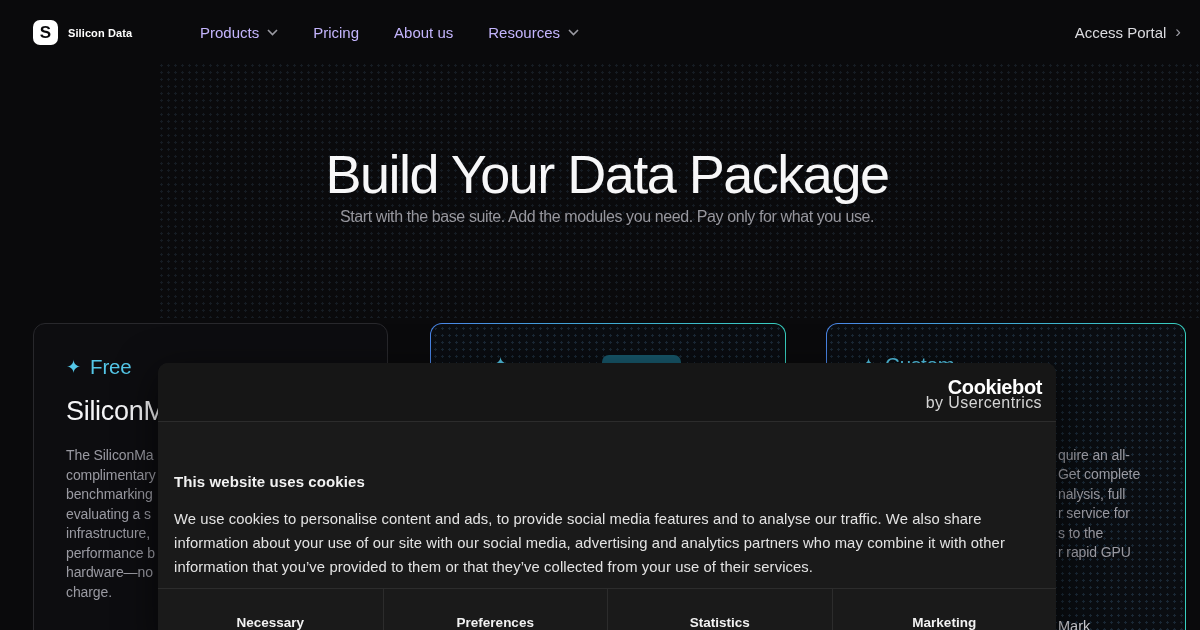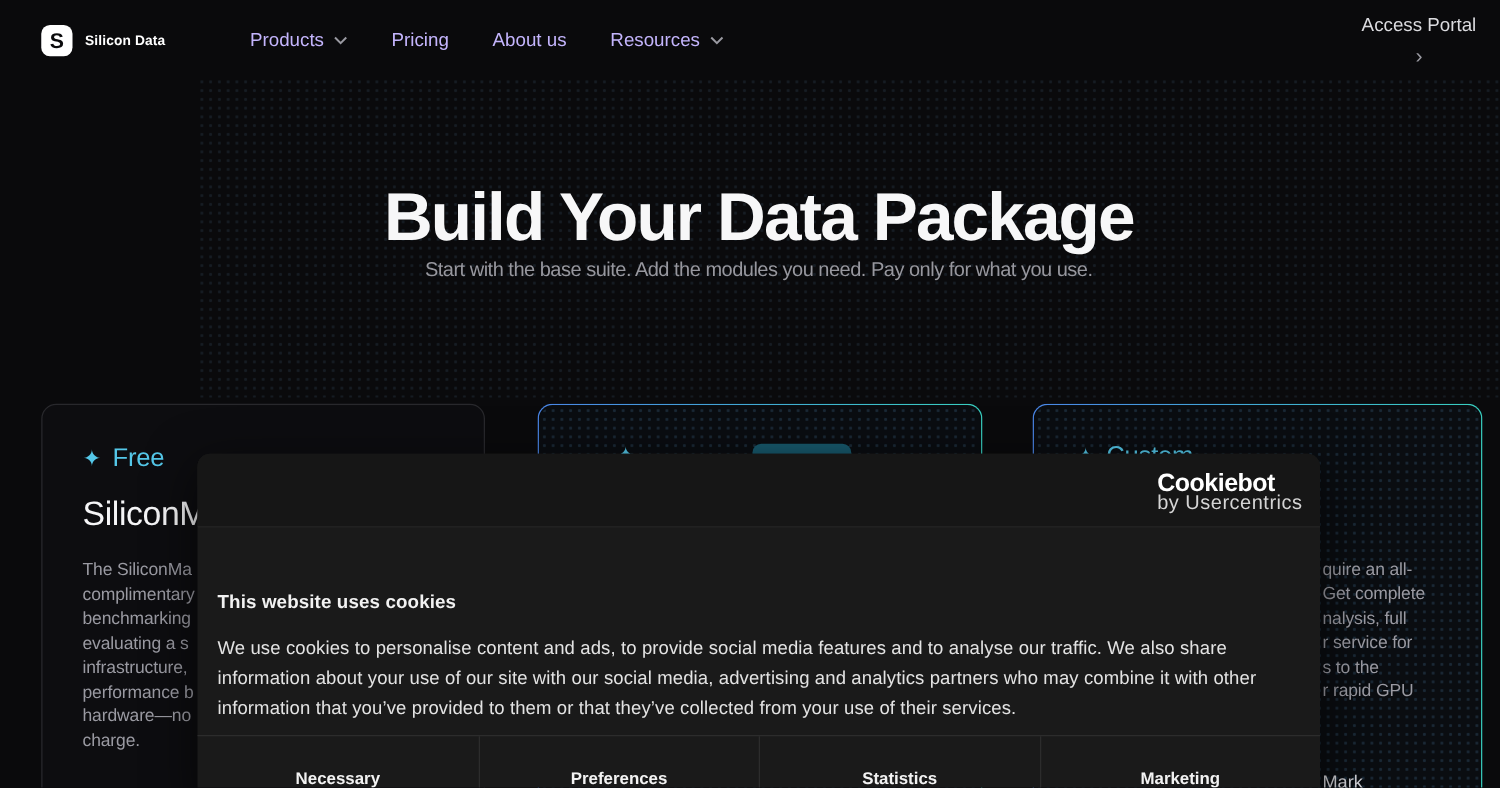--- a/index.html
+++ b/index.html
@@ -25,39 +25,39 @@
     font-weight: 800; font-size: 17px; color: #0a0a0c;
   }
   .brand-name { font-size: 11px; font-weight: 700; letter-spacing: 0.1px; color: #ffffff; }
 
   .nav-links { position: absolute; left: 200px; top: 0; height: 65px; display: flex; align-items: center; gap: 35px; }
   .nav-link { display: flex; align-items: center; gap: 8px; font-size: 15px; color: #c4b5fd; cursor: pointer; }
   .chev-down { width: 11px; height: 7px; }
   .chev-down polyline { fill: none; stroke: #9a9aa2; stroke-width: 1.6; }
 
   .nav-right { position: absolute; right: 19px; top: 0; height: 65px; display: flex; align-items: center; gap: 24px; }
-  .access-portal { display: flex; align-items: center; gap: 9px; font-size: 15px; color: #dcdce0; cursor: pointer; flex-direction: column; }
+  .access-portal { display: flex; align-items: center; gap: 9px; font-size: 15px; color: #dcdce0; cursor: pointer; }
   .chev-right { color: #9a9aa2; font-size: 17px; line-height: 1; margin-top: -2px; }
   .btn-getting-started {
     height: 36px; padding: 0 21px; border-radius: 18px;
     border: 1px solid #3aa9cf; background: rgba(40,140,175,0.05);
     color: #5cc8e9; font-size: 15px; font-family: "Liberation Sans", sans-serif;
     display: flex; align-items: center; cursor: pointer;
   }
 
   
   .hero-dots {
     position: absolute; left: 158px; top: 62px; width: 1042px; height: 256px;
     background-image: radial-gradient(#161c23 1px, transparent 1.4px);
     background-size: 7px 7px; z-index: 0;
   }
   .hero { position: absolute; left: 0; top: 0; width: 1200px; text-align: center; z-index: 1; }
   .hero-title {
     position: absolute; top: 143px; left: 0; width: 1200px;
-    font-size: 54px; font-weight: 700; letter-spacing: -1.5px; color: #f7f7f8;
+    font-size: 54px; font-weight: 400; letter-spacing: -1.5px; color: #f7f7f8;
     padding-left: 14px;
   }
   .hero-subtitle {
     position: absolute; top: 208px; left: 0; width: 1200px;
     font-size: 16px; letter-spacing: -0.4px; color: #97979e;
     padding-left: 14px;
   }
 
   
   .card { position: absolute; top: 323px; height: 330px; border-radius: 12px; z-index: 2; }
@@ -95,21 +95,21 @@
     background: #1a1a1a; border-radius: 10px 10px 0 0;
     box-shadow: 0 10px 40px rgba(0,0,0,0.6);
     z-index: 10; color: #e6e6e6;
   }
   .cookie-header {
     position: absolute; left: 0; top: 0; width: 898px; height: 59px;
     background: #161616; border-bottom: 1px solid #2c2c2c;
     border-radius: 10px 10px 0 0;
     display: flex; align-items: center; justify-content: flex-end; padding-right: 14px;
   }
-  .cb-logo { text-align: left; }
+  .cb-logo { text-align: right; }
   .cb-logo-main { font-size: 20px; font-weight: 800; letter-spacing: -0.4px; color: #ffffff; line-height: 20px; }
   .cb-logo-sub { font-size: 16px; color: #d5d5d5; letter-spacing: 0.4px; line-height: 11px; }
   .cookie-body { position: absolute; left: 16px; top: 60px; width: 868px; }
   .cookie-title { margin-top: 50px; font-size: 15px; font-weight: 700; color: #f2f2f2; letter-spacing: 0.1px; }
   .cookie-text { margin-top: 17px; font-size: 14.8px; line-height: 24px; letter-spacing: 0.1px; color: #e3e3e3; }
   .cookie-tabs {
     position: absolute; left: 0; top: 225px; width: 898px; height: 55px;
     border-top: 1px solid #2c2c2c; display: grid; grid-template-columns: repeat(4, 1fr);
   }
   .cookie-tab {

